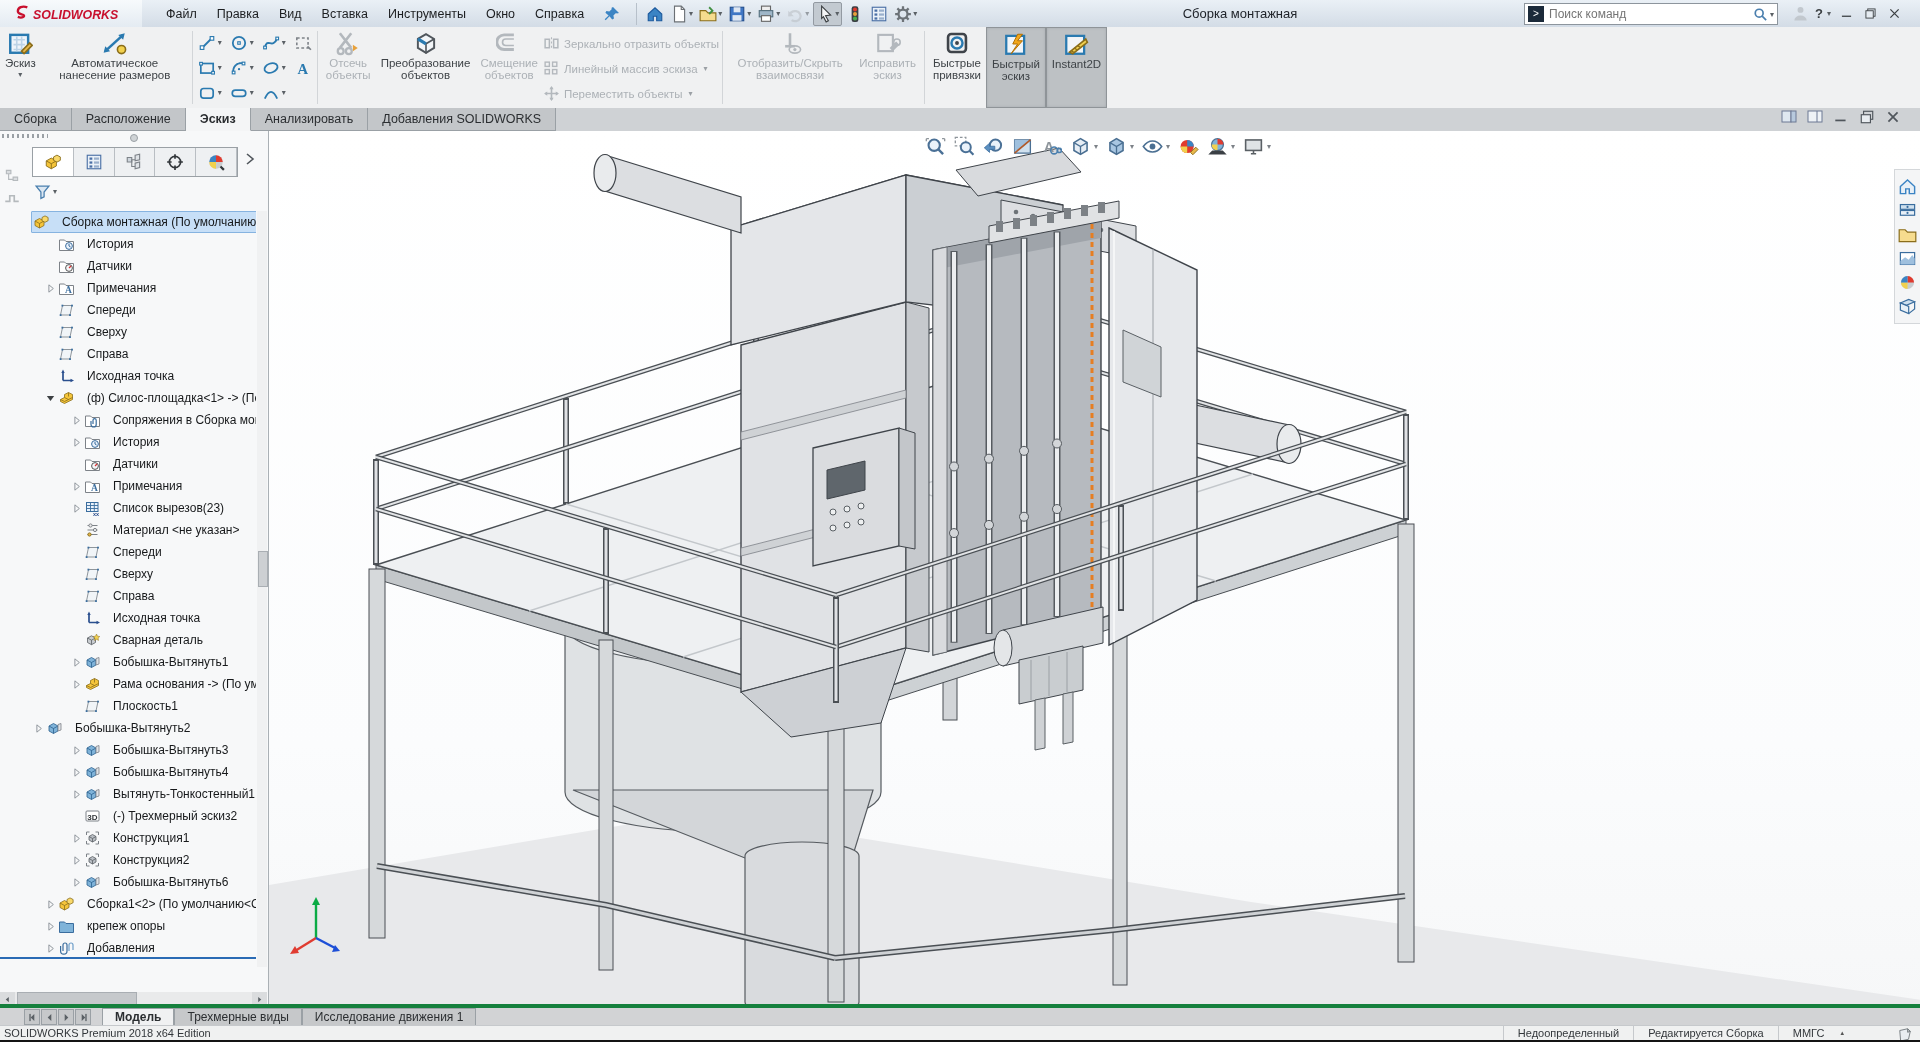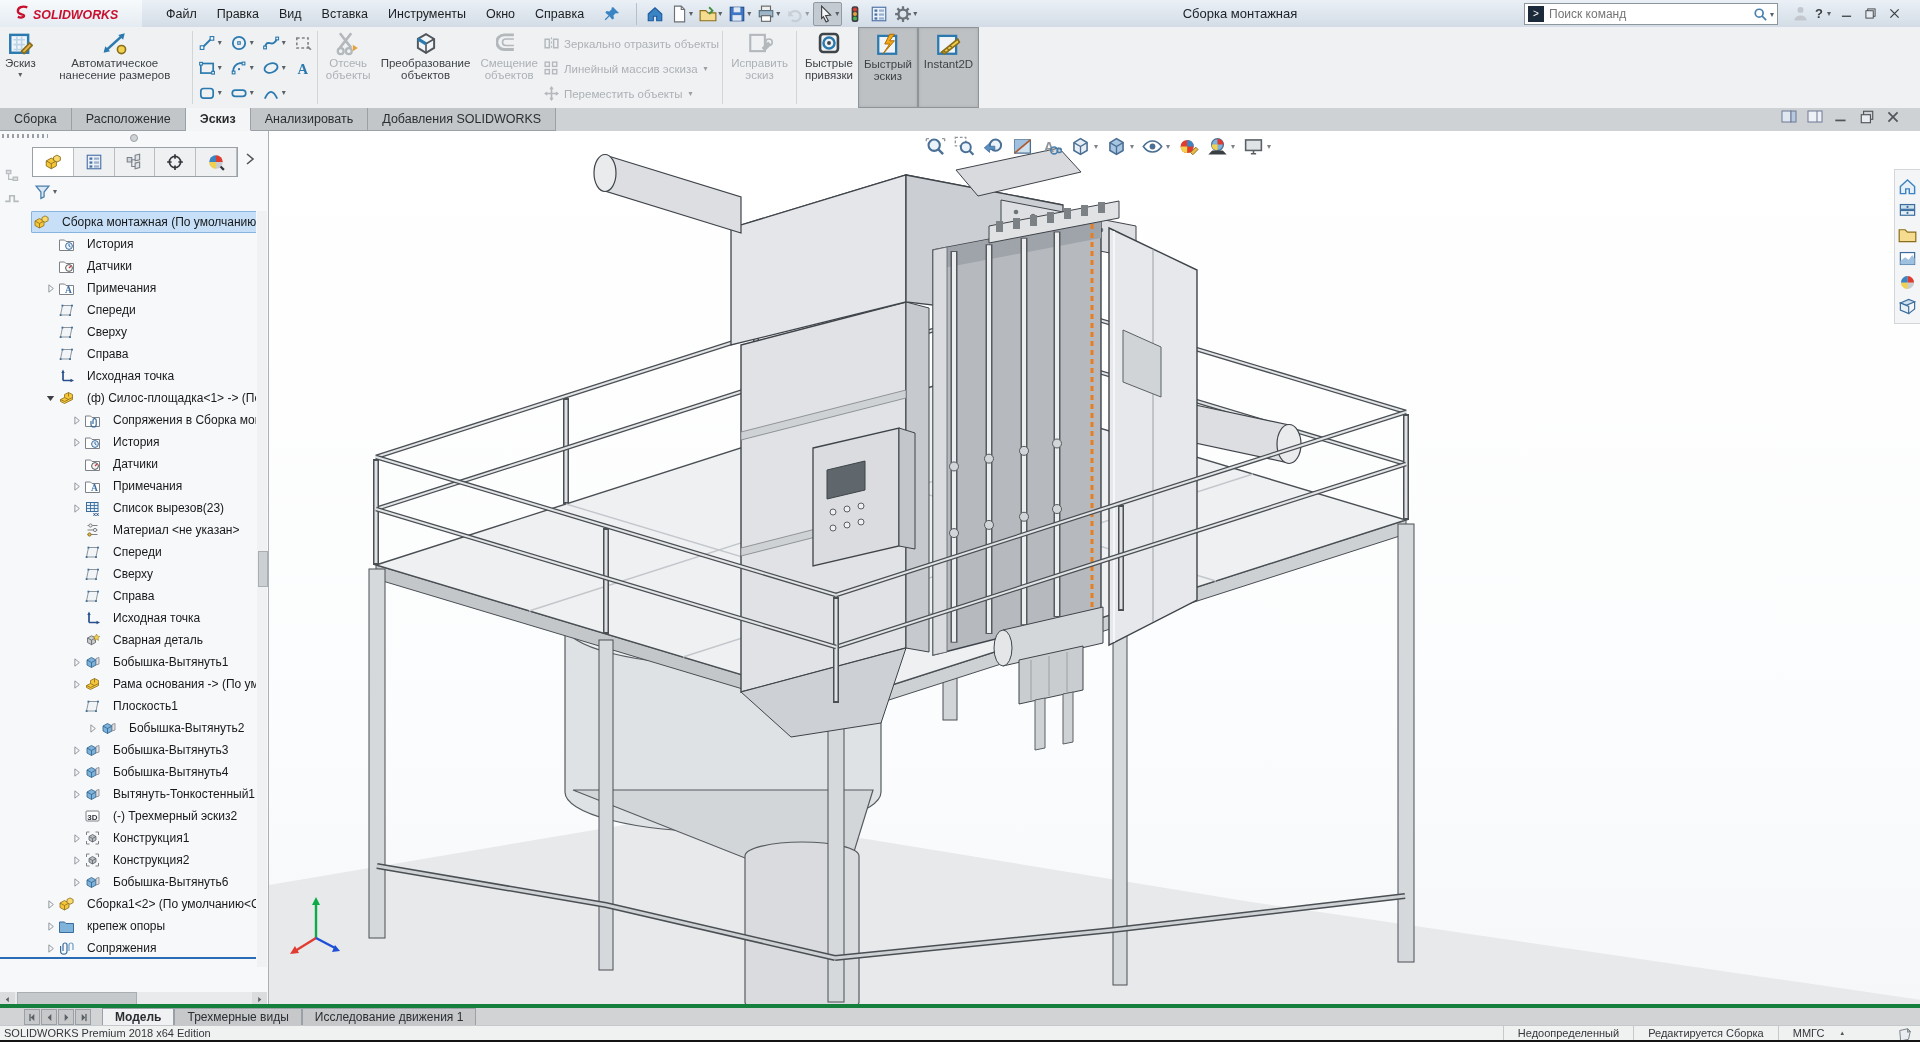--- a/index.html
+++ b/index.html
@@ -429,20 +429,30 @@
       <div class="rtxt-row">
         <span class="ic"><svg viewBox="0 0 16 16" width="100%" height="100%">
               <path d="M8 2v12M2 8h12" stroke="#b3b8bd" stroke-width="1.5"></path>
               <path d="M8 1l-2 3h4zM8 15l-2-3h4zM1 8l3-2v4zM15 8l-3-2v4z" fill="#b3b8bd"></path>
             </svg></span>
         <span class="lbl">Переместить объекты</span>
         <span class="dd">▾</span>
       </div>
     </div>
     <div class="rsep"></div>
+    <div class="rbtn disabled" style="width:118px">
+      <span class="ic"><svg viewBox="0 0 16 16" width="100%" height="100%">
+            <path d="M8 2v8" stroke="#b3b8bd" stroke-width="1.6"></path>
+            <path d="M5 10h6" stroke="#b3b8bd" stroke-width="1.6"></path>
+            <ellipse cx="11" cy="12" rx="3.5" ry="2.2" fill="none" stroke="#b3b8bd"></ellipse>
+            <circle cx="11" cy="12" r="1" fill="#b3b8bd"></circle>
+          </svg></span>
+      <span class="lbl">Отобразить/Скрыть
+взаимосвязи</span>
+    </div>
     <div class="rbtn disabled">
       <span class="ic"><svg viewBox="0 0 16 16" width="100%" height="100%">
             <rect x="2" y="3" width="9" height="10" fill="none" stroke="#b3b8bd" stroke-width="1.3"></rect>
             <path d="M9 11l4-4 2 2-4 4z" fill="#b3b8bd"></path>
             <circle cx="13.5" cy="7.5" r="2" fill="none" stroke="#b3b8bd"></circle>
           </svg></span>
       <span class="lbl">Исправить
 эскиз</span>
     </div>
     <div class="rsep"></div>
@@ -877,21 +887,21 @@
                 <g fill="#3a6d9e">
                   <rect x="3" y="2.7" width="1.8" height="1.8"></rect>
                   <rect x="12.6" y="2.7" width="1.8" height="1.8"></rect>
                   <rect x="10.6" y="12.2" width="1.8" height="1.8"></rect>
                   <rect x="1.2" y="12.2" width="1.8" height="1.8"></rect>
                 </g>
               </svg></span>
             <span>Плоскость1</span>
           </span>
         </div>
-        <div class="trow" style="padding-left: 86px;">
+        <div class="trow" style="padding-left: 32px;">
           <span class="arrow"><svg viewBox="0 0 16 16" width="100%" height="100%">
               <path d="M6 3.5l5.5 4.5L6 12.5z" fill="none" stroke="#8e959b" stroke-width="1.2"></path>
             </svg></span>
           <span class="hl">
             <span class="ic"><svg viewBox="0 0 16 16" width="100%" height="100%">
                 <g stroke="#2a5f8e" stroke-width="0.8">
                   <path d="M2.5 6L7 3.5 11.5 6v5L7 13.5 2.5 11z" fill="#7fb3d9"></path>
                   <path d="M2.5 6L7 8.5 11.5 6" fill="none"></path>
                   <path d="M7 8.5v5" fill="none"></path>
                 </g>
@@ -1029,21 +1039,21 @@
         </div>
         <div class="trow" style="padding-left: 44px;">
           <span class="arrow"><svg viewBox="0 0 16 16" width="100%" height="100%">
               <path d="M6 3.5l5.5 4.5L6 12.5z" fill="none" stroke="#8e959b" stroke-width="1.2"></path>
             </svg></span>
           <span class="hl">
             <span class="ic"><svg viewBox="0 0 16 16" width="100%" height="100%">
                 <path d="M4.5 11V5a2 2 0 0 1 4 0v6a3.2 3.2 0 0 1-6.4 0V6" fill="none" stroke="#3a6d9e" stroke-width="1.2"></path>
                 <path d="M10.5 11V5a2 2 0 0 1 4 0v5" fill="none" stroke="#6d9ec9" stroke-width="1.2"></path>
               </svg></span>
-            <span>Сопряжения</span>
+            <span>Добавления</span>
           </span>
         </div>
       </div>
     <div id="tree-endline" style="top:826px"></div>
     <div id="vscroll">
         <div class="thumb"></div>
       </div>
     <div id="hscroll">
       <span class="sbtn">
         <svg viewBox="0 0 8 8" width="7" height="7">

